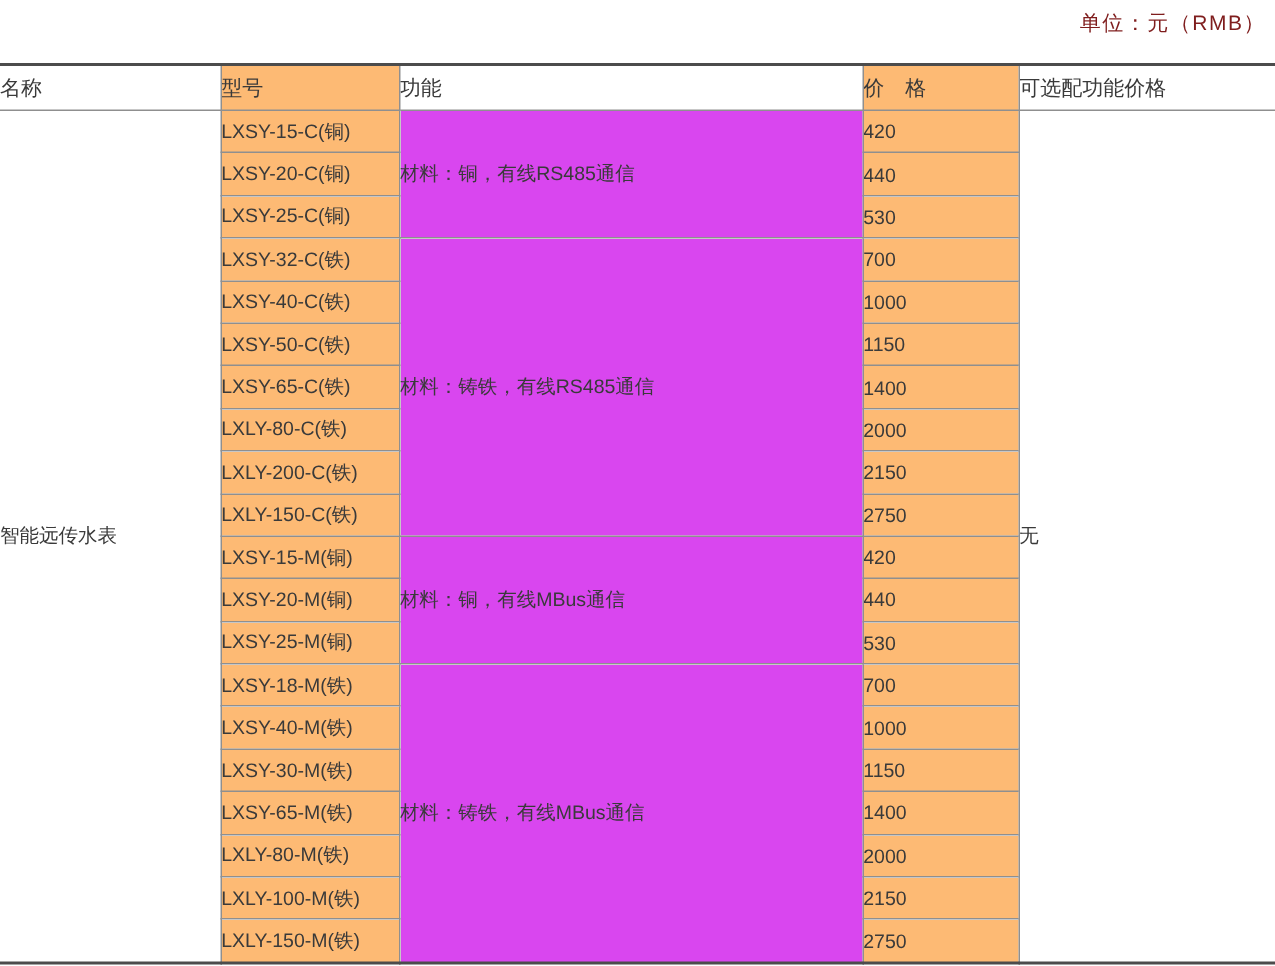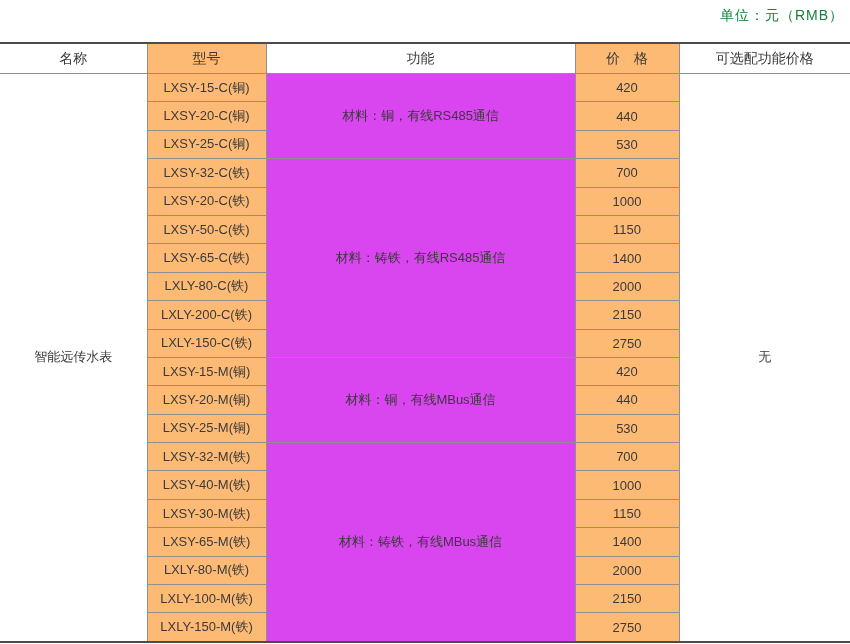--- a/index.html
+++ b/index.html
@@ -3,31 +3,31 @@
 <meta charset="utf-8">
 <style>
   html,body { margin:0; padding:0; }
   body {
     width:850px; height:644px; background:#ffffff;
     font-family:"Liberation Sans","DejaVu Sans",sans-serif;
     color:#3a3a3a; position:relative; overflow:hidden;
   }
   .unit-label {
     position:absolute; top:7px; right:6px;
-    font-size:14px; color:#15803d; letter-spacing:1px;
+    font-size:14px; color:#7f1d1d; letter-spacing:1px;
   }
   table.price-table {
     position:absolute; top:42px; left:0;
     width:850px; border-collapse:collapse; table-layout:fixed;
     border-top:2px solid #4c4c4c;
     border-bottom:2px solid #4c4c4c;
   }
   .price-table th, .price-table td {
     border:1px solid #8f8f8f;
-    text-align:center; vertical-align:middle;
+    text-align:left; vertical-align:middle;
     padding:0; font-weight:normal;
     font-size:13px; color:#3a3a3a;
     overflow:hidden; white-space:nowrap;
   }
   .price-table thead th { height:29px; font-size:14px; }
   .price-table tbody td { height:27.4px; }
   .shaded { background:#fdba74; }
   .no-left  { border-left:none !important; }
   .no-right { border-right:none !important;margin-top:26px; }
   .name-cell { font-size:14px; background:#ffffff; }
@@ -71,21 +71,21 @@
       <tr>
         <td class="shaded">LXSY-25-C(铜)</td>
         <td class="shaded">530</td>
       </tr>
       <tr>
         <td class="shaded">LXSY-32-C(铁)</td>
         <td class="func-cell" rowspan="7">材料：铸铁，有线RS485通信</td>
         <td class="shaded">700</td>
       </tr>
       <tr>
-        <td class="shaded">LXSY-20-C(铁)</td>
+        <td class="shaded">LXSY-40-C(铁)</td>
         <td class="shaded">1000</td>
       </tr>
       <tr>
         <td class="shaded">LXSY-50-C(铁)</td>
         <td class="shaded">1150</td>
       </tr>
       <tr>
         <td class="shaded">LXSY-65-C(铁)</td>
         <td class="shaded">1400</td>
       </tr>
@@ -108,21 +108,21 @@
       </tr>
       <tr>
         <td class="shaded">LXSY-20-M(铜)</td>
         <td class="shaded">440</td>
       </tr>
       <tr>
         <td class="shaded">LXSY-25-M(铜)</td>
         <td class="shaded">530</td>
       </tr>
       <tr>
-        <td class="shaded">LXSY-32-M(铁)</td>
+        <td class="shaded">LXSY-18-M(铁)</td>
         <td class="func-cell" rowspan="7">材料：铸铁，有线MBus通信</td>
         <td class="shaded">700</td>
       </tr>
       <tr>
         <td class="shaded">LXSY-40-M(铁)</td>
         <td class="shaded">1000</td>
       </tr>
       <tr>
         <td class="shaded">LXSY-30-M(铁)</td>
         <td class="shaded">1150</td>

